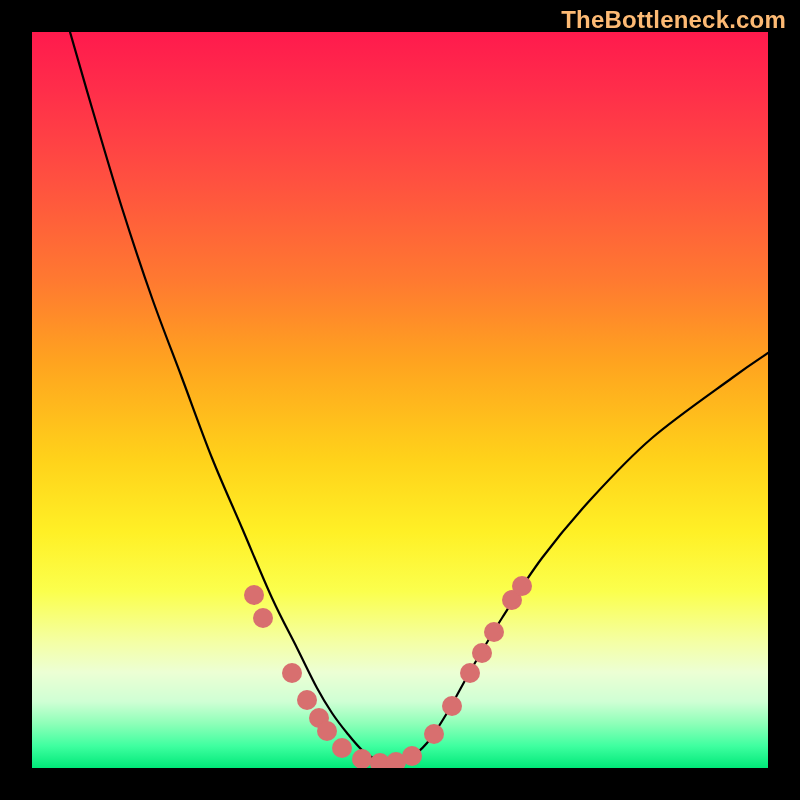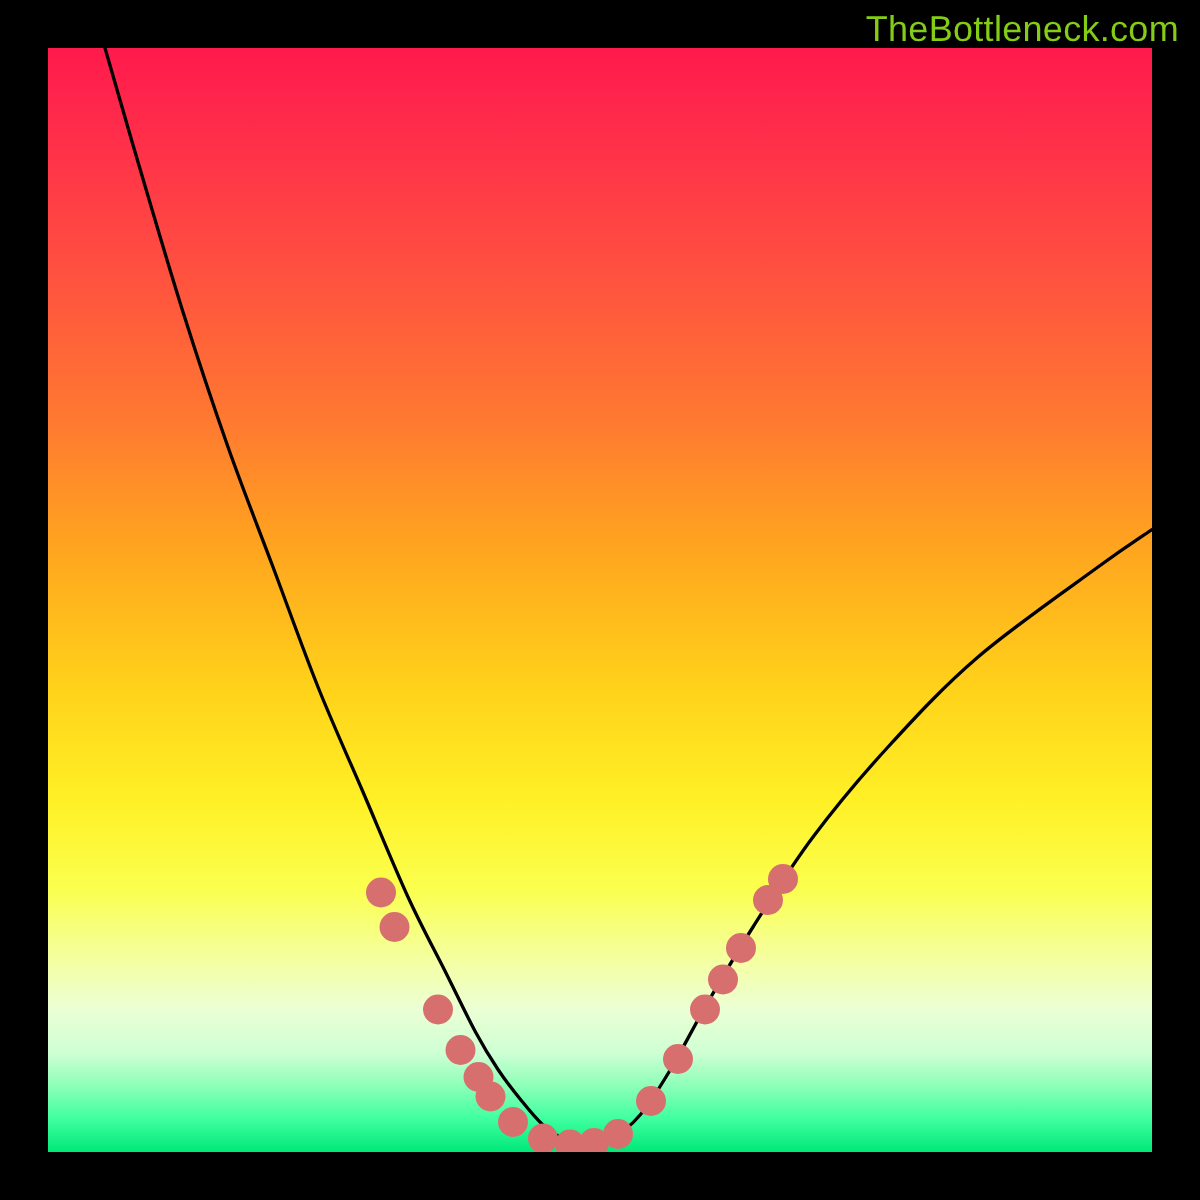--- a/index.html
+++ b/index.html
@@ -45,22 +45,22 @@
       #8dffb8 94%,
       #3fffa0 97%,
       #00E878 100%
     );
   }
   .watermark {
     position: absolute;
     top: 6px;
     right: 14px;
     font-size: 24px;
-    font-weight: 400;
-    color: #84cc16;
+    font-weight: 700;
+    color: #fdba74;
     letter-spacing: 0.2px;
     z-index: 5;
     margin-left: 41px;
   }
   svg.curve {
     position: absolute;
     inset: 0;
     width: 736px;
     height: 736px;
   }

